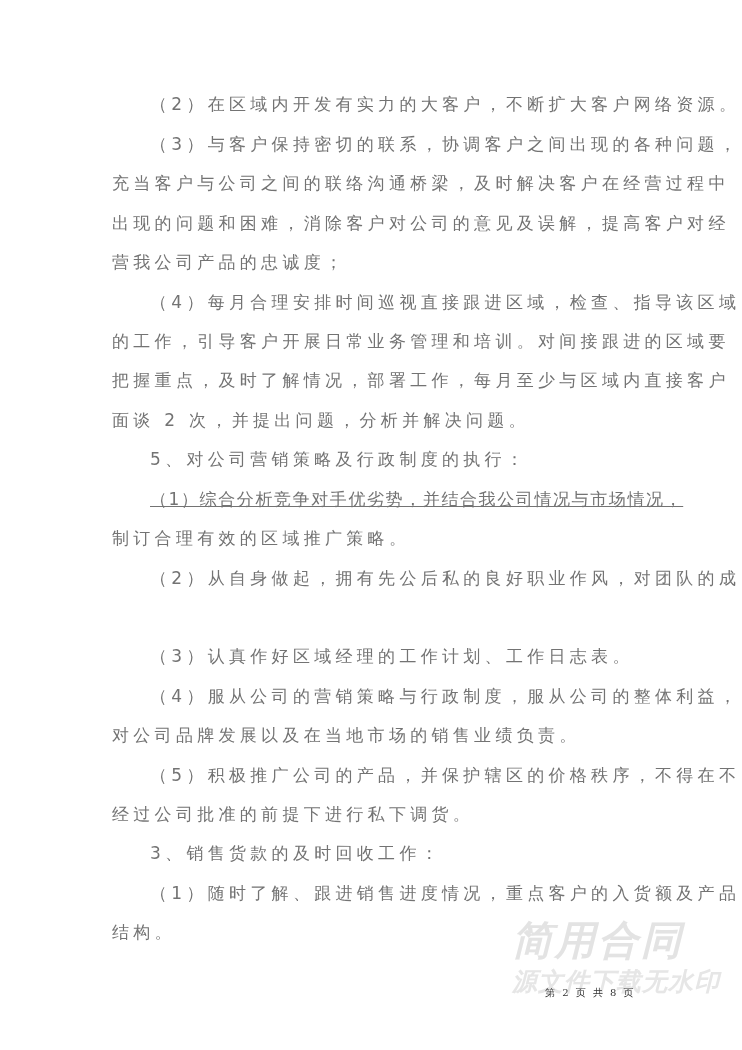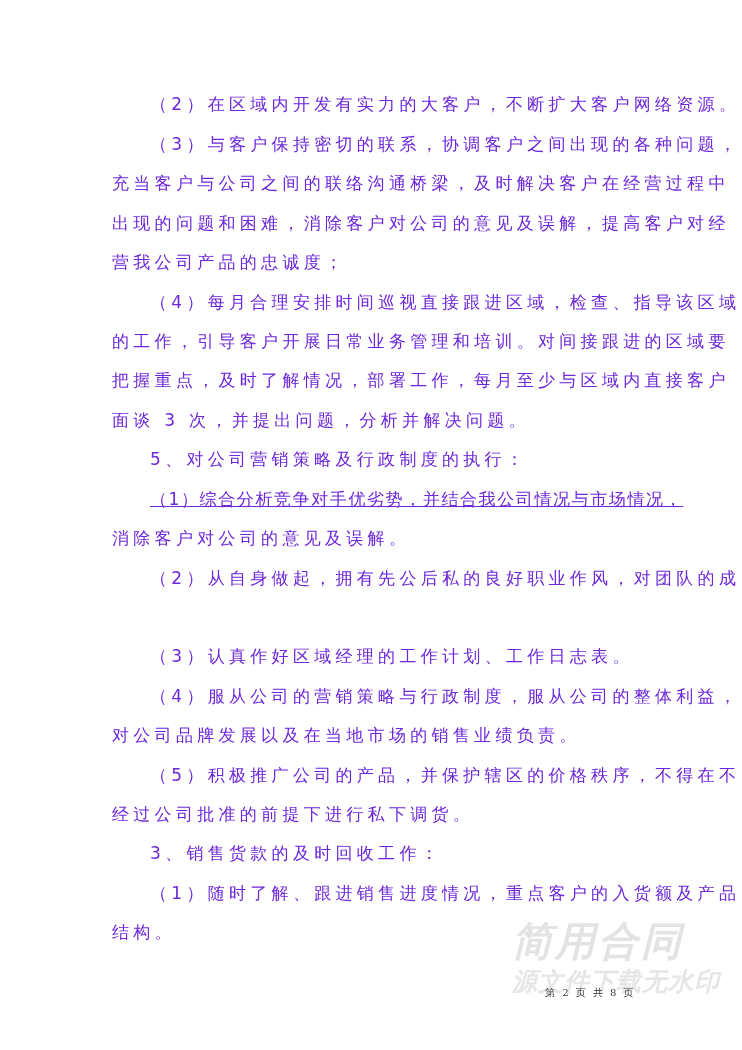--- a/index.html
+++ b/index.html
@@ -5,51 +5,52 @@
   html, body { margin: 0; padding: 0; }
   body {
     width: 742px; height: 1050px; background: #ffffff; position: relative; overflow: hidden;
     font-family: "DejaVu Sans", "Liberation Sans", sans-serif;
     color: #2a2a2a;
   }
   .page { position: absolute; left: 0; top: 0; width: 742px; height: 1050px; background: #fff; }
   .line {
     position: absolute; left: 112px; width: 522px; height: 24px;
     font-size: 17px; line-height: 24px; letter-spacing: 4.3px; white-space: nowrap;
-    color: #6d28d9;
+    color: #737373;
   }
   .line.indent { left: 150px; width: 484px; }
   .line.tight { letter-spacing: 1.6px; text-decoration: underline; }
   .watermark {
     position: absolute; left: 512px; color: #e3e3e3; font-weight: bold; font-style: italic;
     white-space: nowrap;
+    font-family: Liberation Serif, serif;
   }
   .wm-big { top: 918px; font-size: 40px; line-height: 46px; letter-spacing: 3px; }
   .wm-small { top: 968px; font-size: 25px; line-height: 28px; letter-spacing: 1px; color: #e6e6e6; }
   .footer {
     position: absolute; left: 545px; top: 984px; font-size: 10px; line-height: 18px;
     font-family: "DejaVu Serif", "Liberation Serif", serif; color: #333; letter-spacing: 2px; white-space: nowrap;
   }
 </style>
 </head>
 <body>
 
 <div class="page">
   <div class="line indent" style="top:92px">（2）在区域内开发有实力的大客户，不断扩大客户网络资源。</div>
   <div class="line indent" style="top:132px">（3）与客户保持密切的联系，协调客户之间出现的各种问题，</div>
   <div class="line" style="top:171px">充当客户与公司之间的联络沟通桥梁，及时解决客户在经营过程中</div>
   <div class="line" style="top:211px">出现的问题和困难，消除客户对公司的意见及误解，提高客户对经</div>
   <div class="line" style="top:250px">营我公司产品的忠诚度；</div>
   <div class="line indent" style="top:290px">（4）每月合理安排时间巡视直接跟进区域，检查、指导该区域</div>
   <div class="line" style="top:329px">的工作，引导客户开展日常业务管理和培训。对间接跟进的区域要</div>
   <div class="line" style="top:368px">把握重点，及时了解情况，部署工作，每月至少与区域内直接客户</div>
-  <div class="line" style="top:408px">面谈 3 次，并提出问题，分析并解决问题。</div>
+  <div class="line" style="top:408px">面谈 2 次，并提出问题，分析并解决问题。</div>
   <div class="line indent" style="top:447px">5、对公司营销策略及行政制度的执行：</div>
   <div class="line indent tight" style="top:487px">（1）综合分析竞争对手优劣势，并结合我公司情况与市场情况，</div>
-  <div class="line" style="top:526px">消除客户对公司的意见及误解。</div>
+  <div class="line" style="top:526px">制订合理有效的区域推广策略。</div>
   <div class="line indent" style="top:566px">（2）从自身做起，拥有先公后私的良好职业作风，对团队的成</div>
   <div class="line indent" style="top:644px">（3）认真作好区域经理的工作计划、工作日志表。</div>
   <div class="line indent" style="top:684px">（4）服从公司的营销策略与行政制度，服从公司的整体利益，</div>
   <div class="line" style="top:723px">对公司品牌发展以及在当地市场的销售业绩负责。</div>
   <div class="line indent" style="top:763px">（5）积极推广公司的产品，并保护辖区的价格秩序，不得在不</div>
   <div class="line" style="top:802px">经过公司批准的前提下进行私下调货。</div>
   <div class="line indent" style="top:841px">3、销售货款的及时回收工作：</div>
   <div class="line indent" style="top:881px">（1）随时了解、跟进销售进度情况，重点客户的入货额及产品</div>
   <div class="line" style="top:920px">结构。</div>
 

